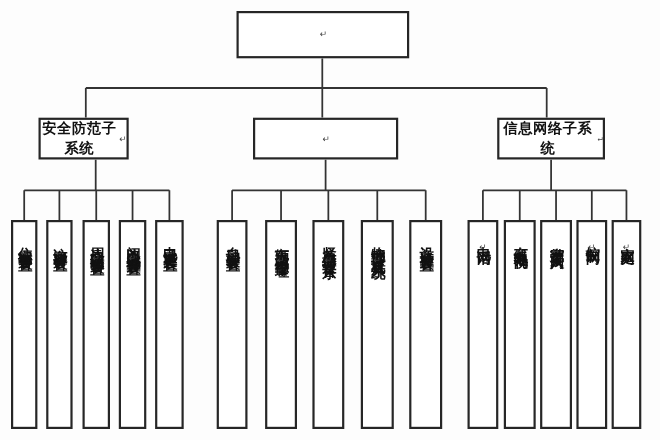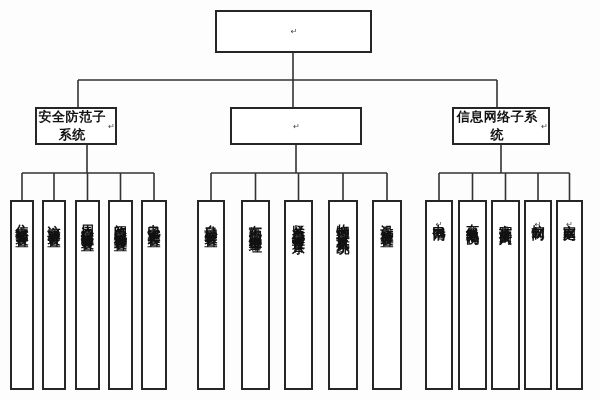--- a/index.html
+++ b/index.html
@@ -51,21 +51,21 @@
     letter-spacing: 1px;
   }
 
   .branch-node {
     top: 107px; height: 38px;
     font-size: 13px;
     letter-spacing: 0.5px;
   }
   .branch-security   { left: 35px;  width: 82px; }
   .branch-management { left: 230px; width: 132px; }
-  .branch-network    { left: 452px; width: 98px; }
+  .branch-network    { left: 452px; width: 98px; font-family: Liberation Mono, monospace; }
 
   .leaf-node {
     top: 200px; height: 190px;
     align-items: flex-start;
     padding-top: 12px;
   }
   .vtext {
     writing-mode: vertical-rl;
     text-orientation: upright;
     font-size: 13px;

